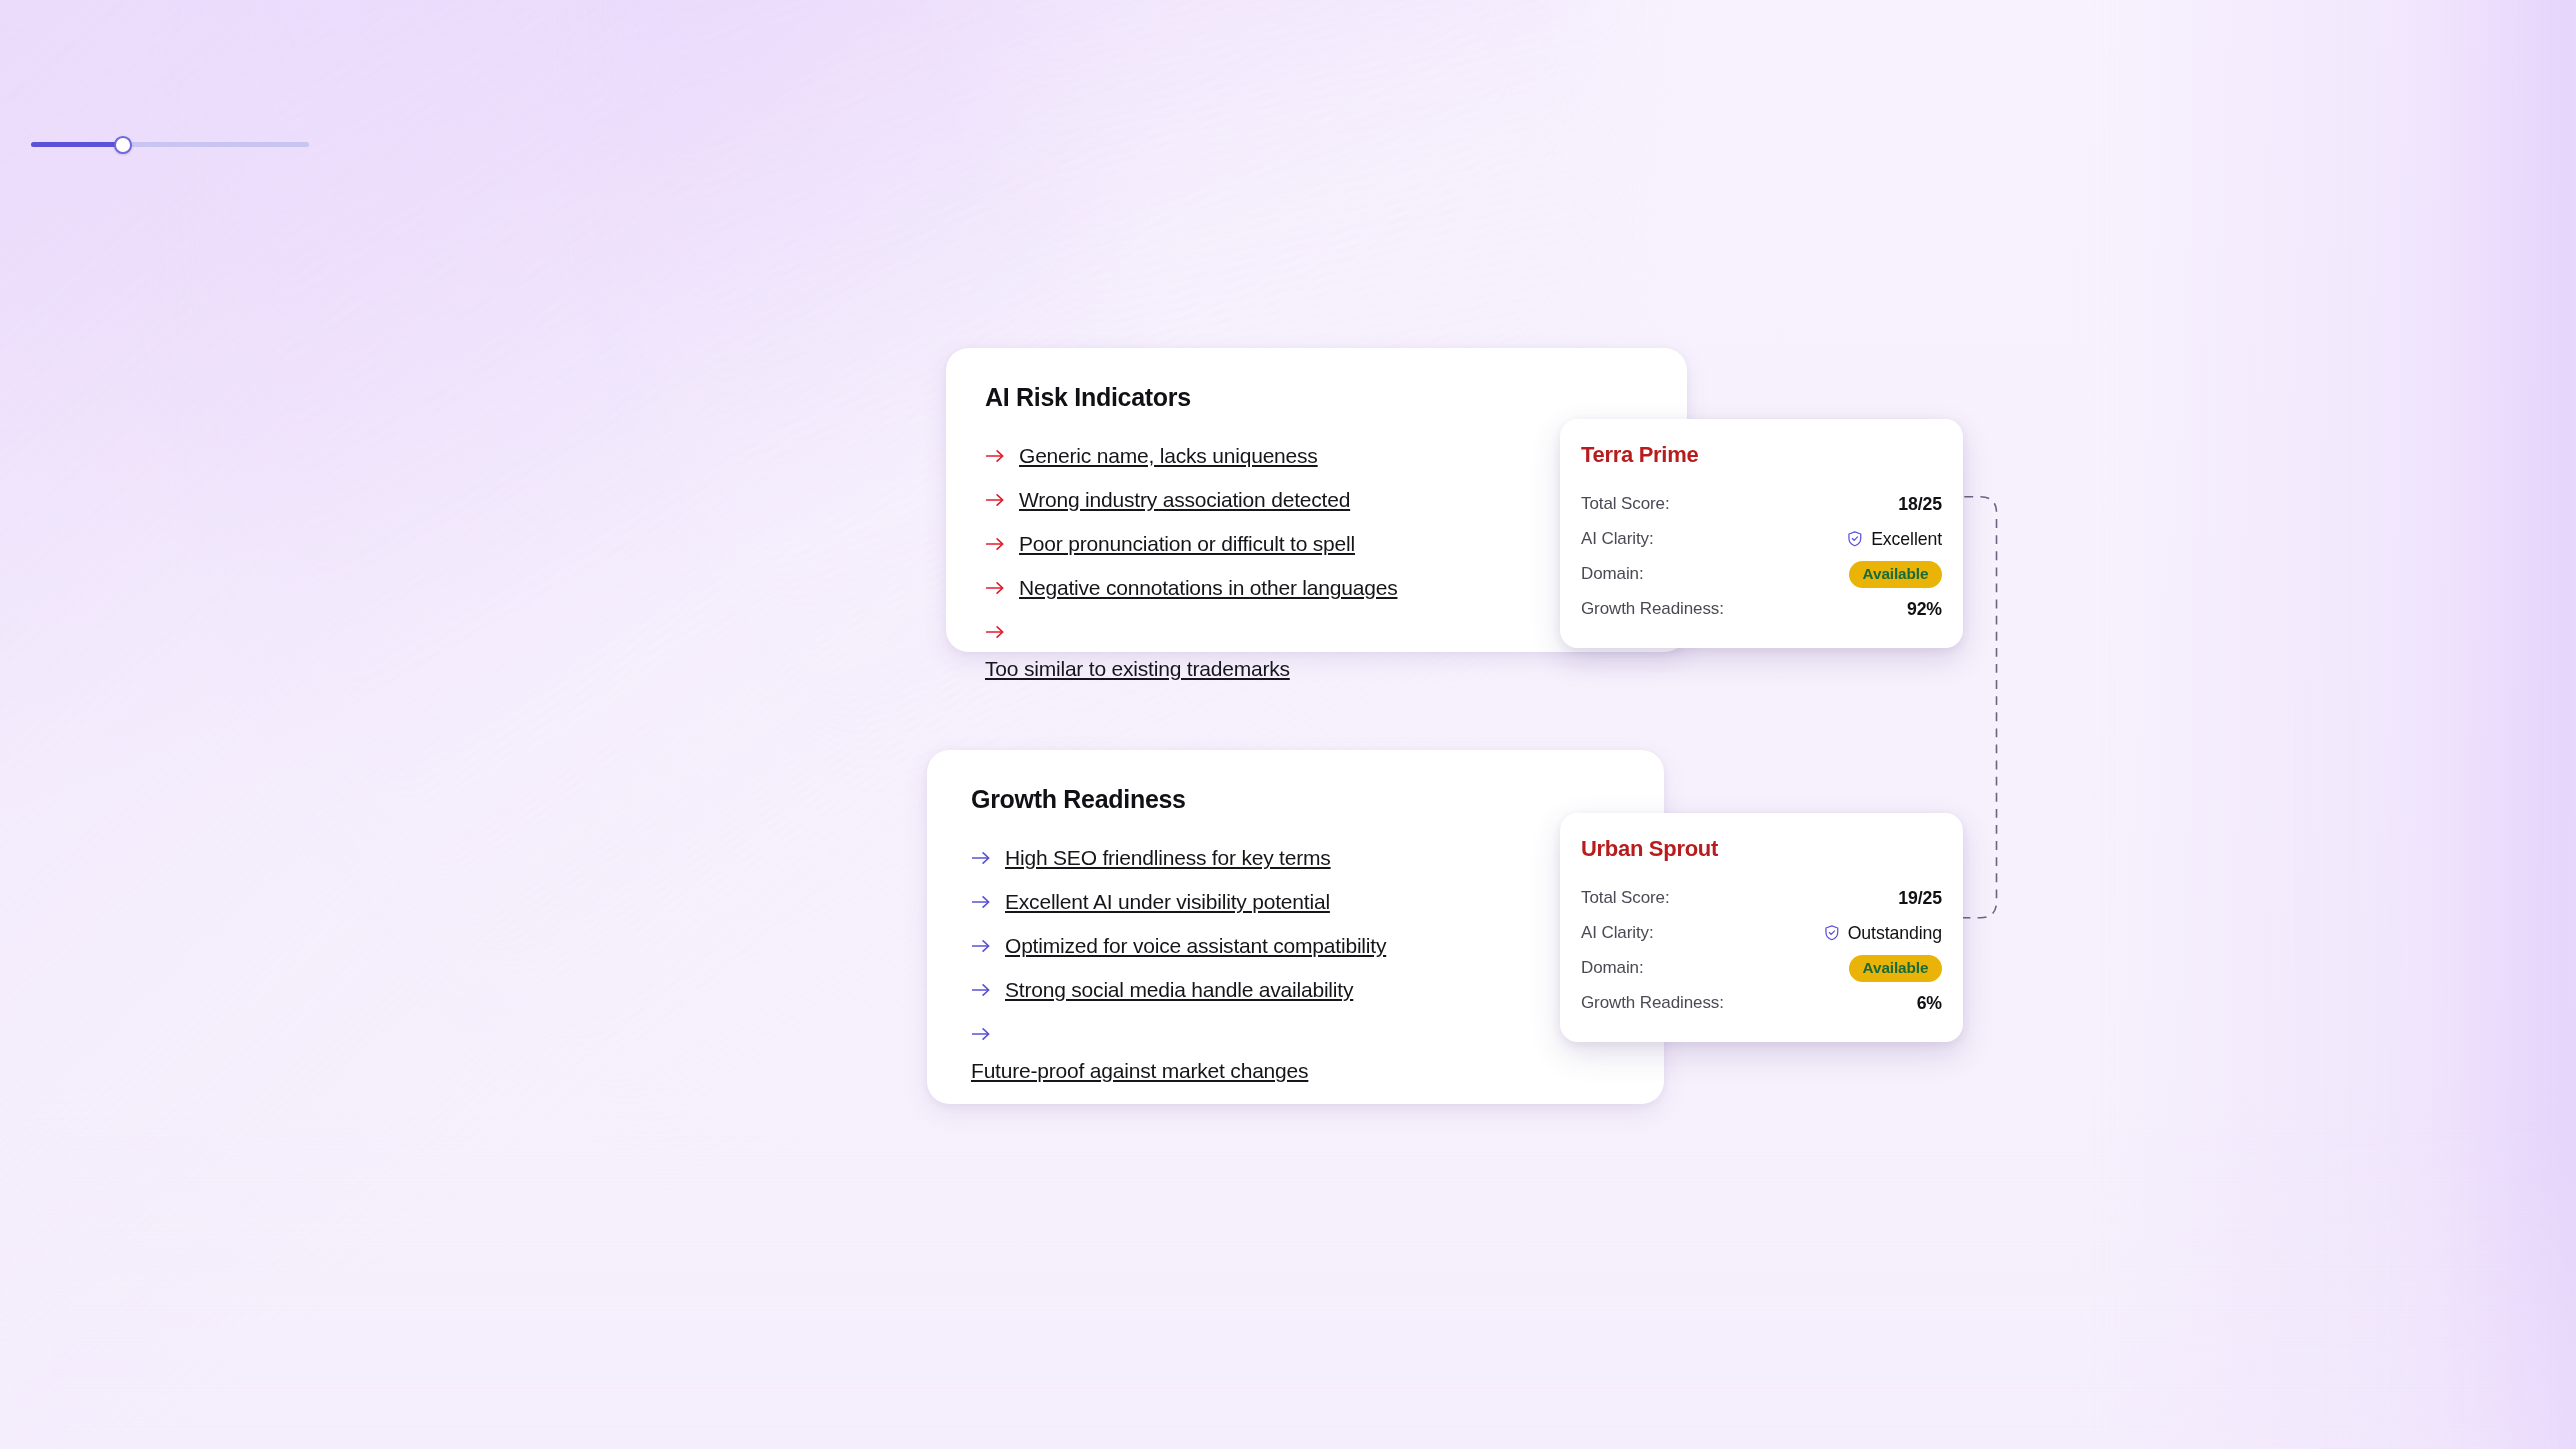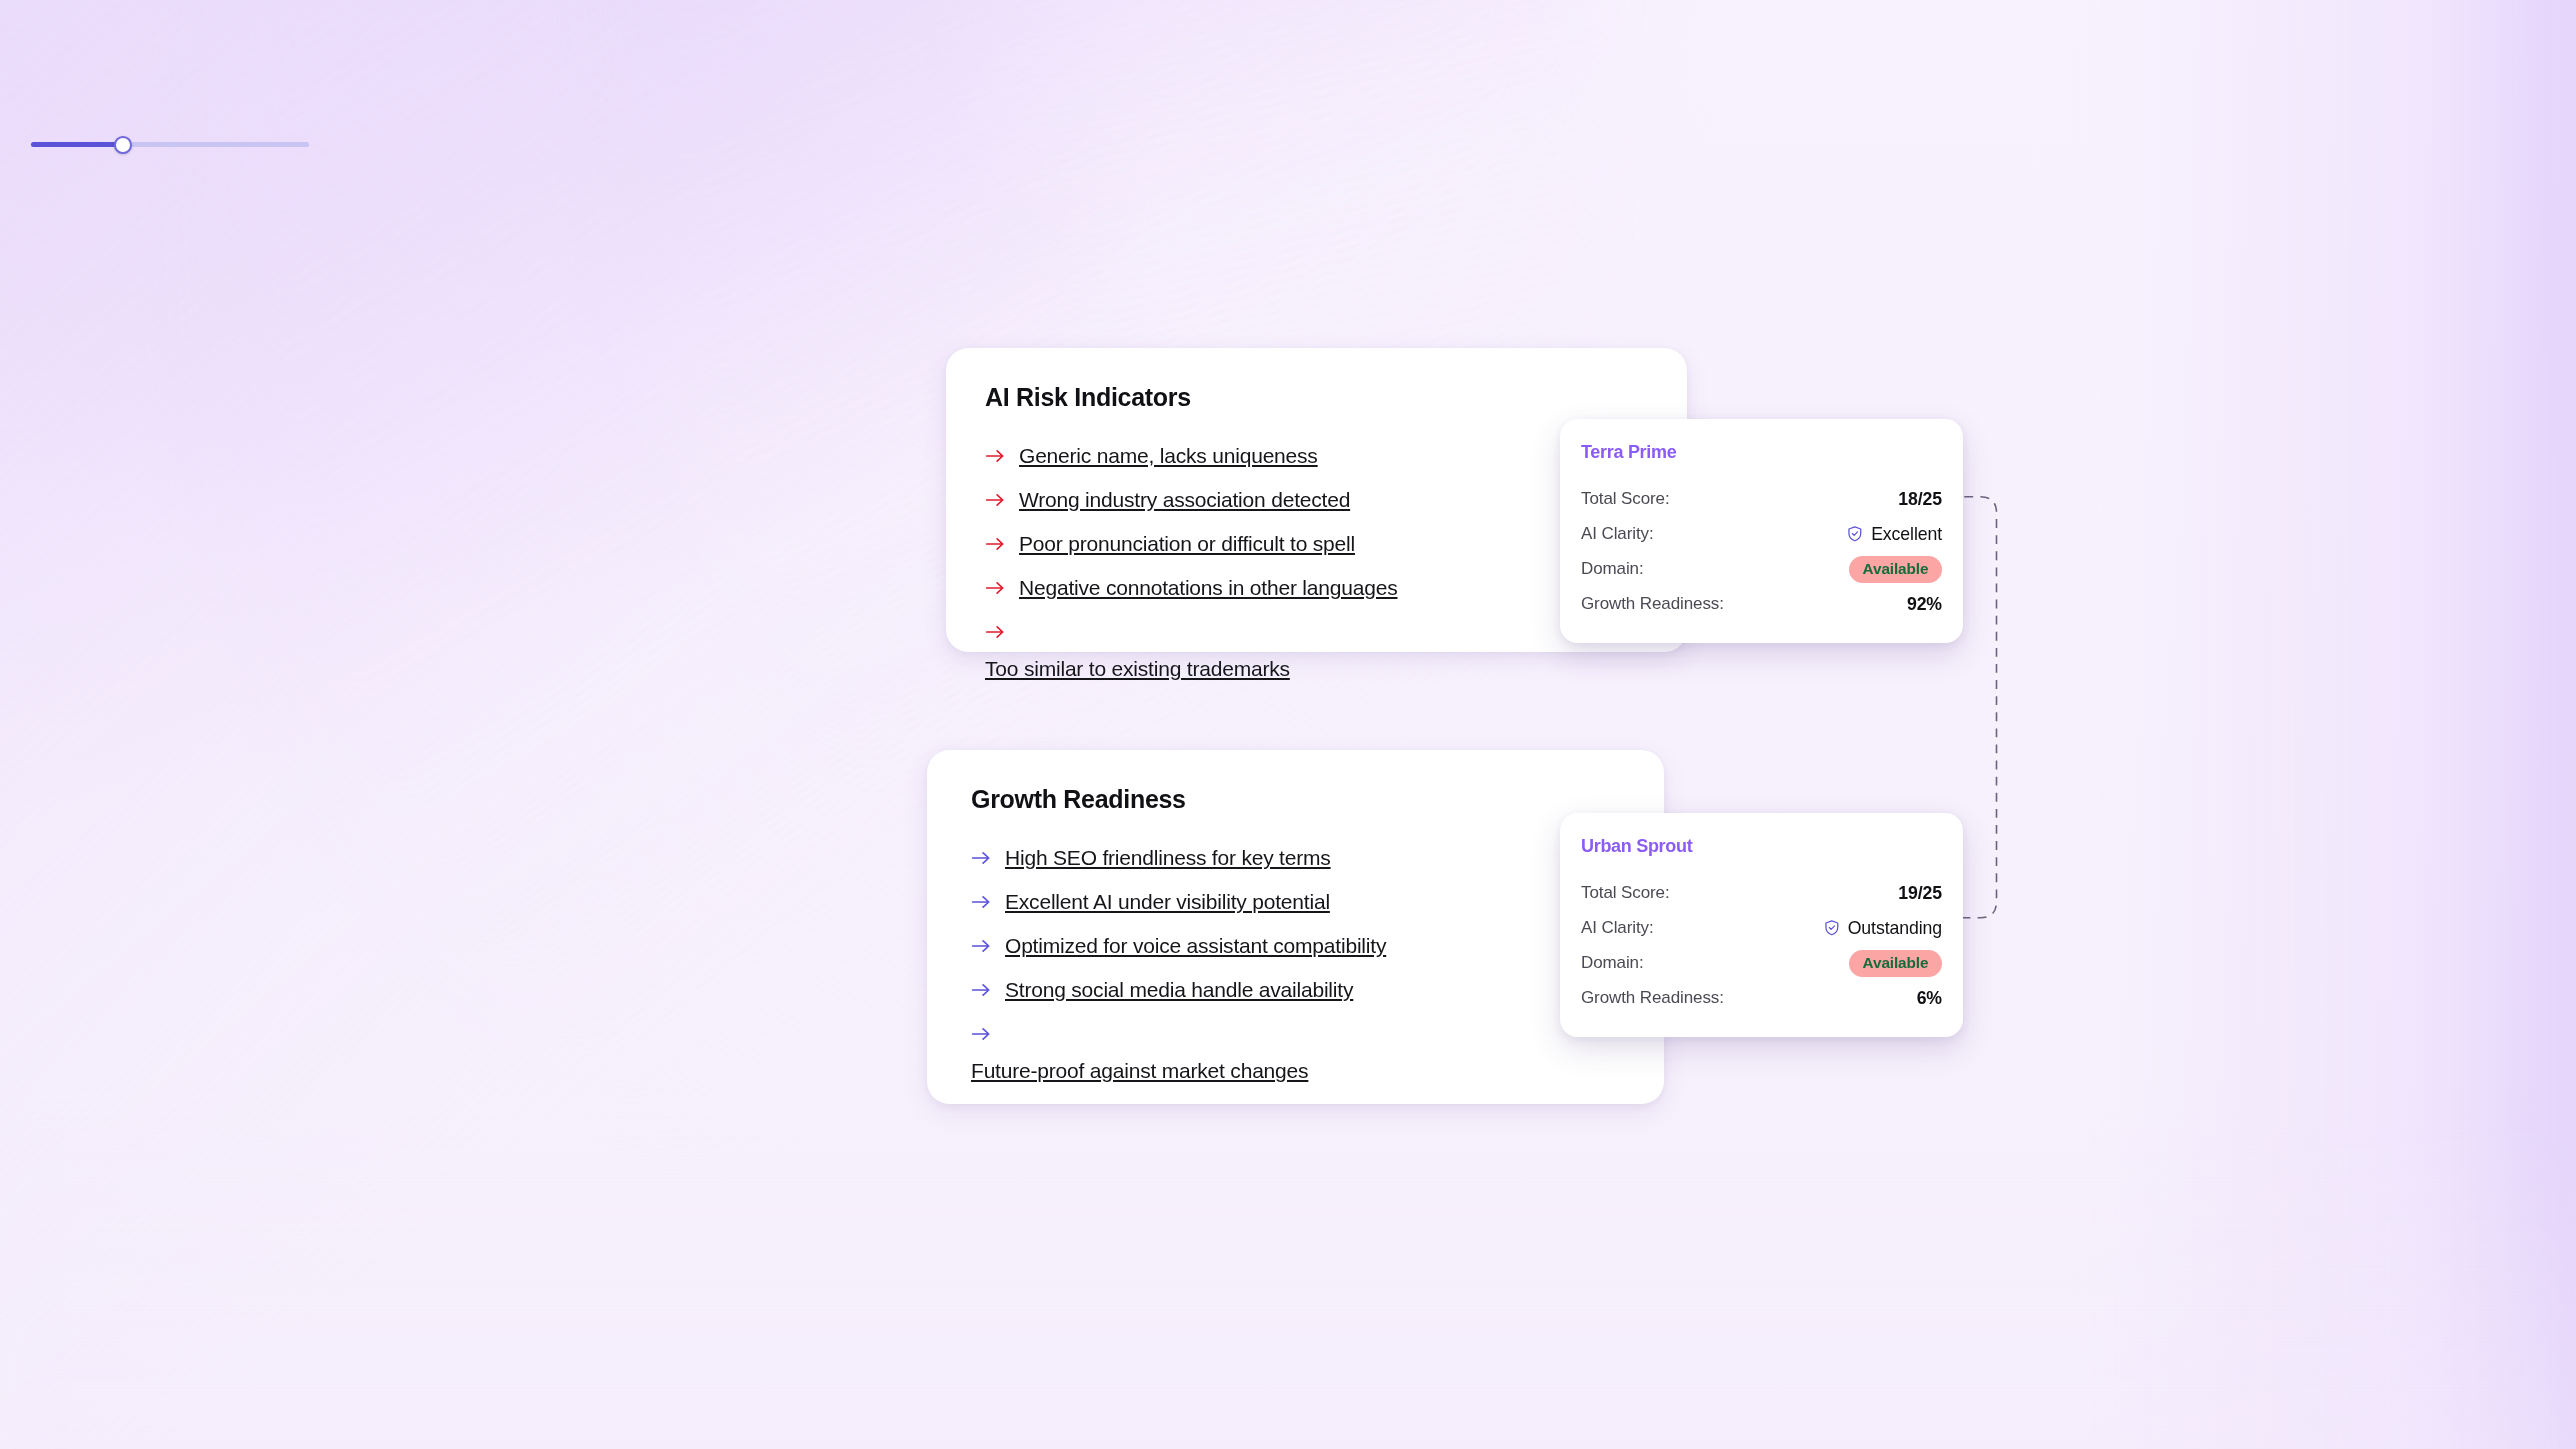--- a/index.html
+++ b/index.html
@@ -133,34 +133,34 @@
   
   #terra-card { left: 1560px; top: 419px; width: 403px; }
   #urban-card { left: 1560px; top: 813px; width: 403px; }
   .score-card {
     padding: 22.5px 21px 21px 21px;
     border-radius: 17.7px;
     box-shadow: 0 11.3px 31px rgba(72, 48, 124, .16), 0 2.4px 8px rgba(72,48,124,.08);
     z-index: 5;
   }
   .score-title {
-    font-size: 18px; font-weight: 700; color: #8b5cf6; letter-spacing: -0.3px;
+    font-size: 22px; font-weight: 700; color: #b91c1c; letter-spacing: -0.3px;
     margin-bottom: 19.3px;
   }
   .score-row {
     display: flex; align-items: center; justify-content: space-between;
     height: 35px;
   }
   .score-key { font-size: 17px; color: #4A4A54; letter-spacing: -0.1px; }
   .score-val { font-size: 17.7px; font-weight: 700; color: #111115; letter-spacing: -0.1px; }
   .score-val.plain { font-weight: 400; font-size: 17.7px; color: #111115; }
   .val-with-icon { display: flex; align-items: center; gap: 7.2px; }
   .shield-icon { width: 17.7px; height: 17.7px; flex: none; }
   .badge {
-    background: #fca5a5; color: #156B3A; font-weight: 700;
+    background: #eab308; color: #156B3A; font-weight: 700;
     font-size: 15.3px; padding: 4.8px 13.7px; border-radius: 804px; letter-spacing: -0.1px;
   }
 
   
   #connector { position: absolute; left: 1916px; top: 467px; width: 161px; height: 483px; z-index: 1; }
 </style>
 </head>
 <body>
 
 <div id="stage">

